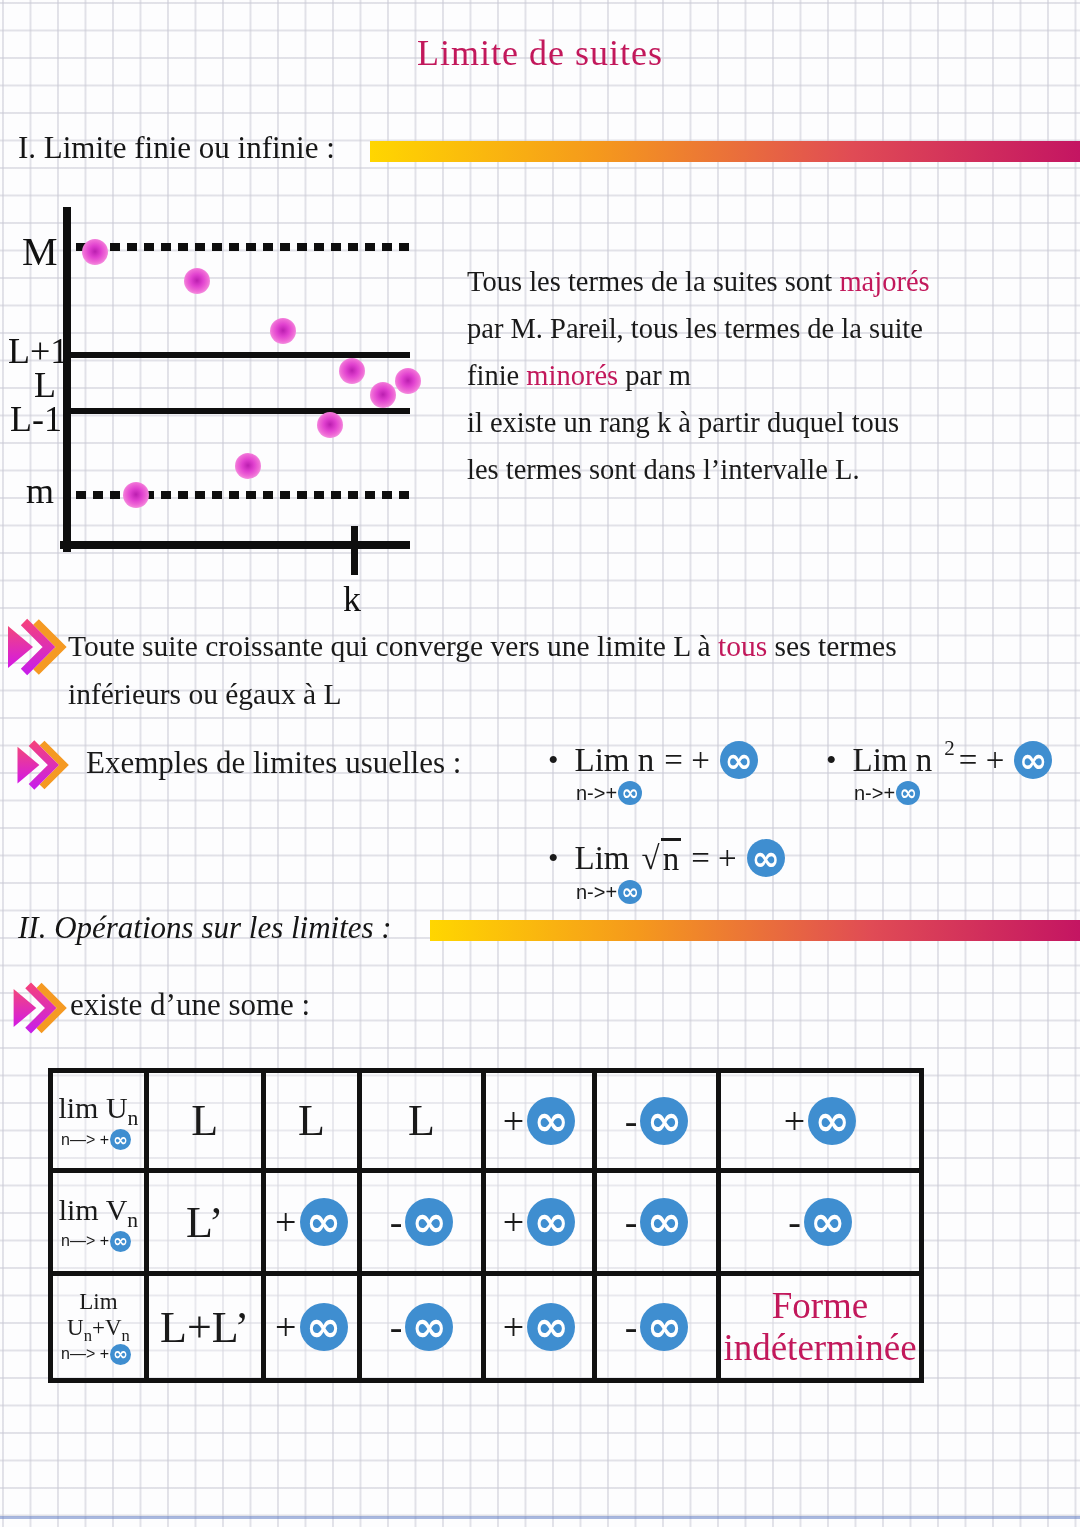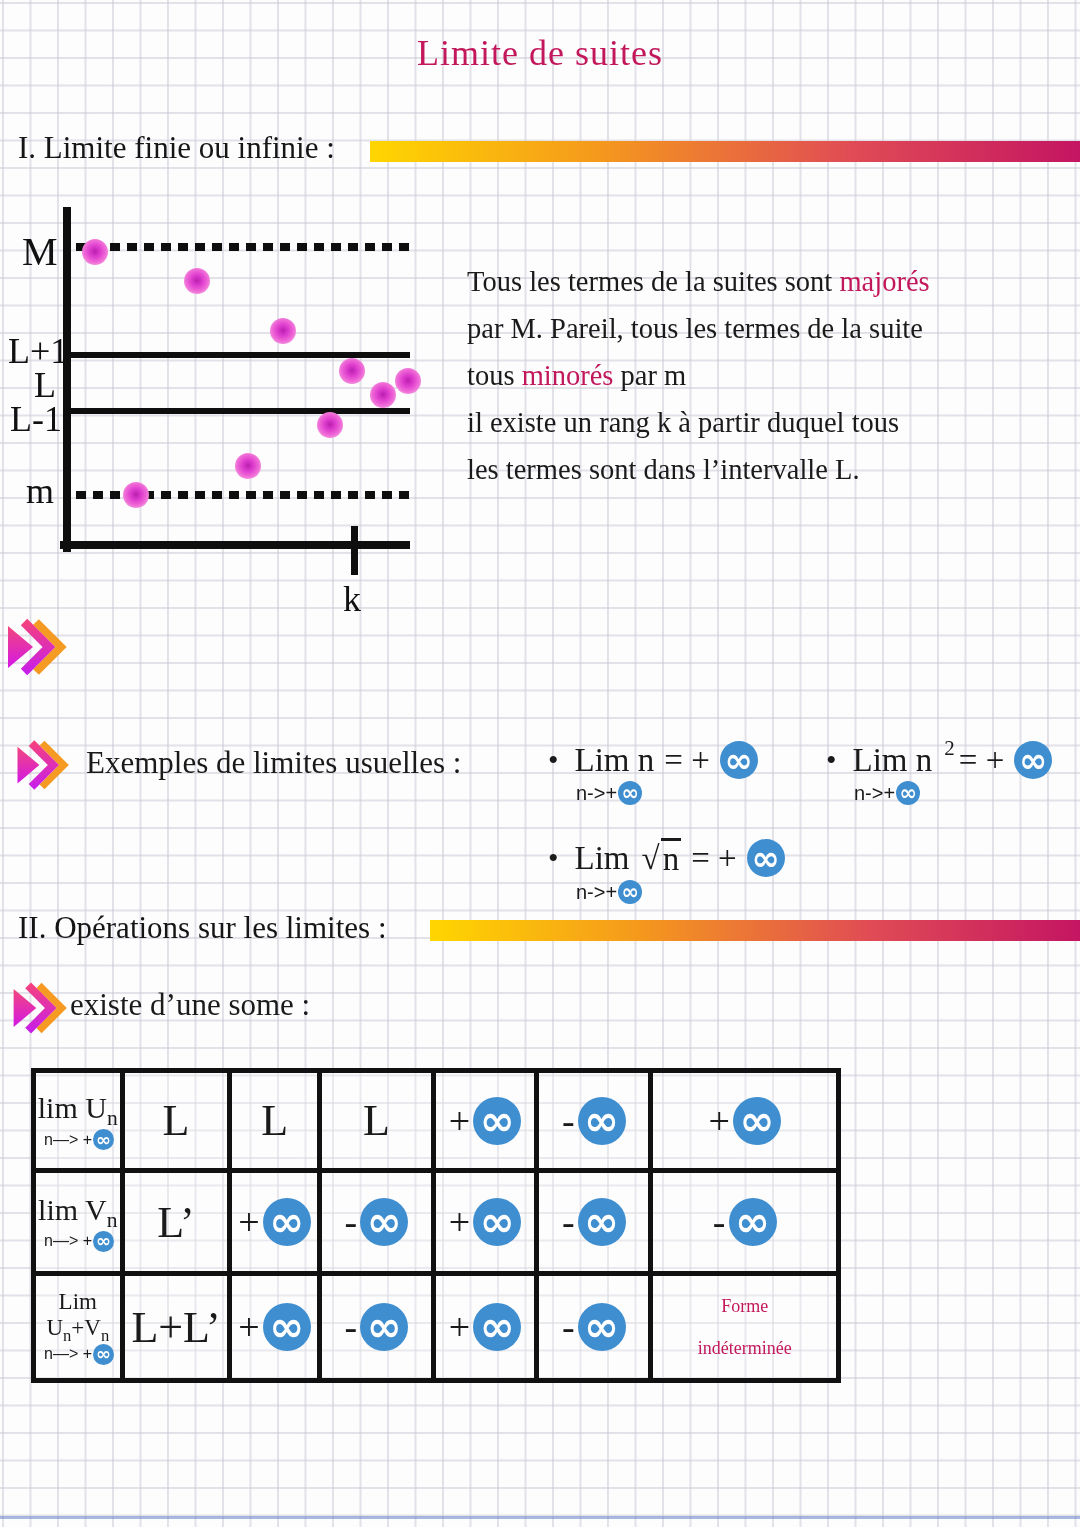--- a/index.html
+++ b/index.html
@@ -11,21 +11,21 @@
       linear-gradient(to bottom, rgba(203,203,214,.55) 2px, transparent 2px);
     background-size:27.5px 27.5px;
     background-position:2px 2px;
   }
   .abs { position:absolute; }
 
   .title { top:32px; left:0; width:100%; text-align:center; font-size:36px; color:#c2185b; letter-spacing:1px; }
 
   .sec-heading { font-size:31px; color:#151515; }
   .h1 { left:18px; top:130px; }
-  .h2 { left:18px; top:910px; }
+  .h2 { left:18px; top:910px;font-style:italic; }
   .grad-bar { height:21px; background:linear-gradient(90deg,#ffd600 0%,#f5991c 32%,#e04b55 68%,#c41562 100%); }
   .bar1 { left:370px; top:141px; width:710px; }
   .bar2 { left:430px; top:920px; width:650px; }
 
   
   .axis { background:#0e0e0e; }
   .y-axis { left:63px; top:207px; width:8px; height:345px; }
   .x-axis { left:60px; top:541px; width:350px; height:8px; }
   .hline { left:67px; width:343px; height:6px; background:#0e0e0e; }
   .l-plus { top:352px; } .l-minus { top:408px; }
@@ -72,35 +72,35 @@
   .ex3 { left:548px; top:838px; }
   .ex-formula { display:flex; align-items:center; gap:10px; font-size:33px; }
   .ex-bullet { font-size:30px; margin-right:6px; }
   .ex-formula sup { font-size:21px; position:relative; top:-12px; margin-left:2px; margin-right:-6px; }
   .radical { margin-left:2px; margin-right:-9px; }
   .radicand { border-top:3px solid #1a1a1a; padding:0 2px; }
   .ex-sub { margin-top:2px; margin-left:28px; font-family:"Liberation Sans", sans-serif;
     font-size:20px; display:flex; align-items:center; gap:1px; }
 
   
-  .limits-table { left:31px; top:1068px; width:810px; border-collapse:collapse;
+  .limits-table { left:48px; top:1068px; width:876px; border-collapse:collapse;
     table-layout:fixed; background:rgba(255,255,255,.25); }
   .limits-table td { border:5px solid #111; text-align:center; vertical-align:middle; }
   .limits-table tr:nth-child(1) { height:100px; }
   .limits-table tr:nth-child(2) { height:103px; }
   .limits-table tr:nth-child(3) { height:107px; }
   .c1{width:11%}.c2{width:13.4%}.c3{width:11.1%}.c4{width:14.2%}.c5{width:12.8%}.c6{width:14.2%}.c7{width:23.3%}
   .val { font-size:44px; }
   .sign { font-size:38px; margin-right:3px; vertical-align:middle; }
   .head-main { font-size:30px; }
   .head-main-sm { font-size:23px; }
   .head-main sub { font-size:.72em; }
   .head-sub { font-family:"Liberation Sans", sans-serif; font-size:16px; margin-top:-2px;
     display:flex; align-items:center; justify-content:flex-start; gap:1px; padding-left:8px; }
-  .forme-line { color:#c2185b; font-size:18px; line-height:42px; }
+  .forme-line { color:#c2185b; font-size:37px; line-height:42px; }
 
   .bottom-line { left:0; top:1516px; width:100%; height:3px; background:rgba(100,128,196,.55); }
 </style>
 </head>
 <body>
 
 <div class="page">
 
   <svg width="0" height="0" style="position:absolute">
     <defs>
@@ -141,30 +141,34 @@
       <div class="dot" style="left: 370px; top: 382px;"></div>
       <div class="dot" style="left: 395px; top: 368px;"></div>
       <div class="dot" style="left: 317px; top: 412px;"></div>
       <div class="dot" style="left: 235px; top: 453px;"></div>
       <div class="dot" style="left: 123px; top: 482px;"></div>
     </div>
 
   <div class="abs para">
     <div><span>Tous les termes de la suites sont </span><span class="pink">majorés</span></div>
     <div><span>par M. Pareil, tous les termes de la suite</span></div>
-    <div><span>tous </span><span class="pink">minorés</span><span> par m</span></div>
+    <div><span>finie </span><span class="pink">minorés</span><span> par m</span></div>
     <div><span>il existe un rang k à partir duquel tous</span></div>
     <div><span>les termes sont dans l’intervalle L.</span></div>
   </div>
 
   <svg class="abs chev chev1" viewBox="0 0 64 60">
     <path d="M32 5 L57 30 L32 55" fill="none" stroke="#f59a23" stroke-width="8"></path>
     <path d="M20 5 L45 30 L20 55" fill="none" stroke="url(#gradChev)" stroke-width="9"></path>
     <path d="M4 9 L29 30 L4 51 Z" fill="url(#gradTri)"></path>
   </svg>
+  <div class="abs bullet1-text">
+    <span>Toute suite croissante qui converge vers une limite L à </span><span class="pink">tous</span><span> ses termes</span><br>
+    <span>inférieurs ou égaux à L</span>
+  </div>
 
   <svg class="abs chev chev2" viewBox="0 0 64 60">
     <path d="M32 5 L57 30 L32 55" fill="none" stroke="#f59a23" stroke-width="8"></path>
     <path d="M20 5 L45 30 L20 55" fill="none" stroke="url(#gradChev)" stroke-width="9"></path>
     <path d="M4 9 L29 30 L4 51 Z" fill="url(#gradTri)"></path>
   </svg>
   <div class="abs bullet2-text">Exemples de limites usuelles :</div>
 
   <div class="example ex1">
     <div class="ex-formula">

